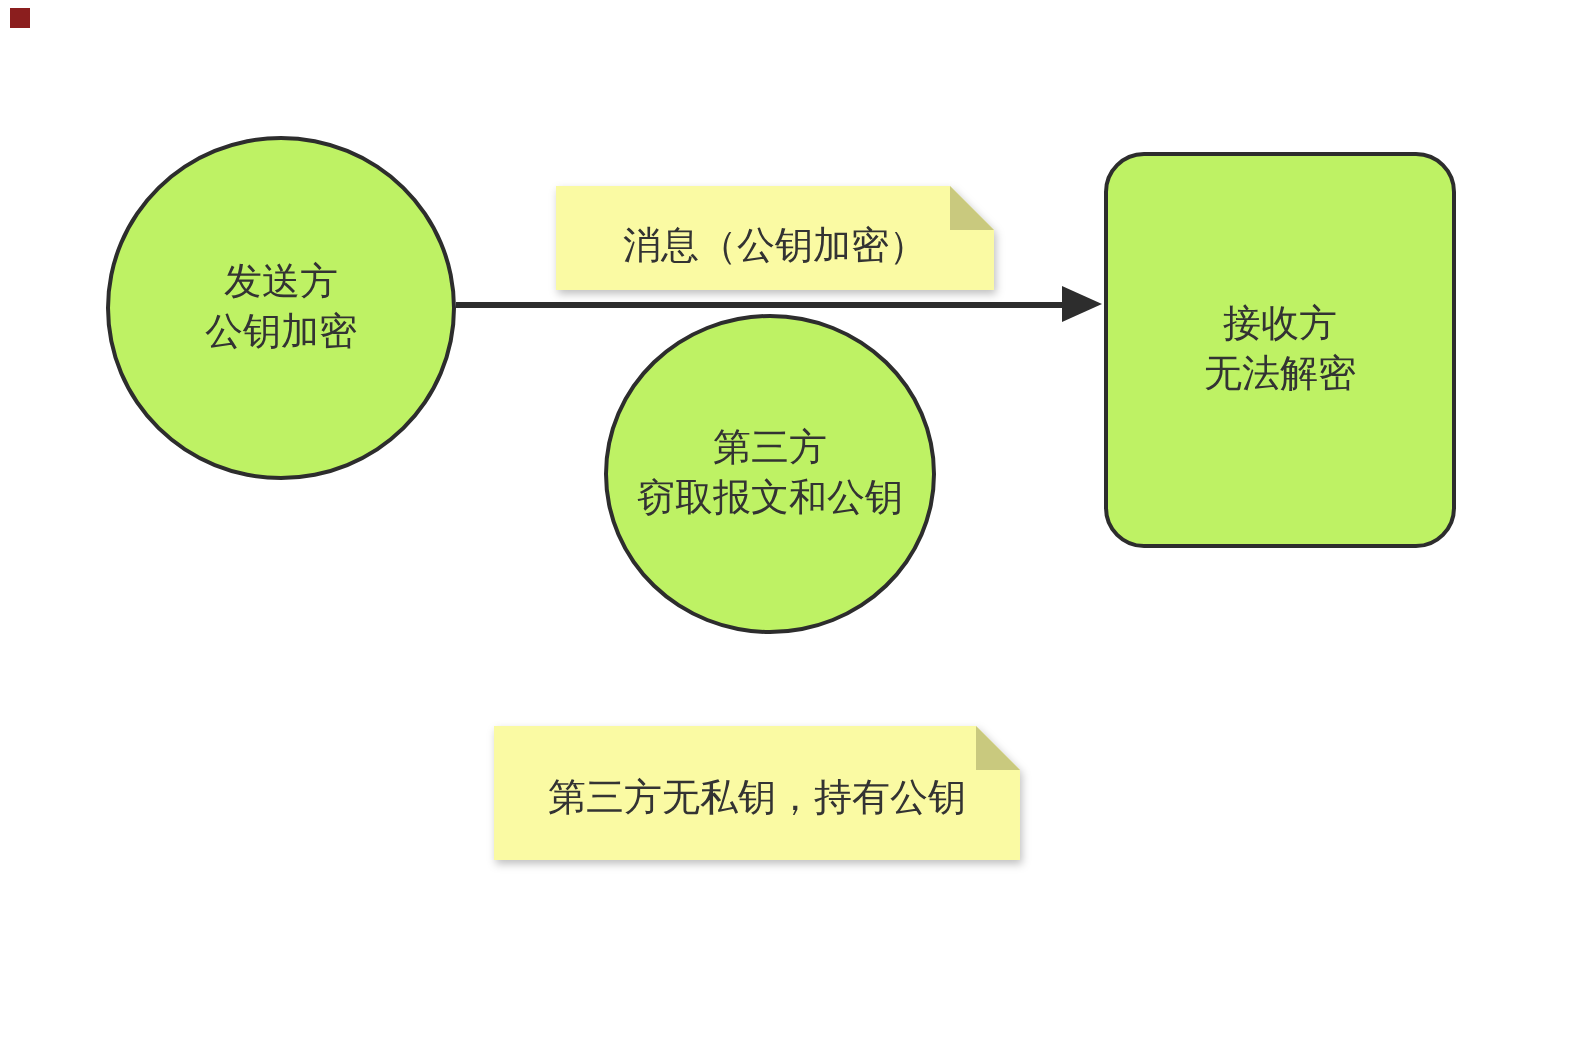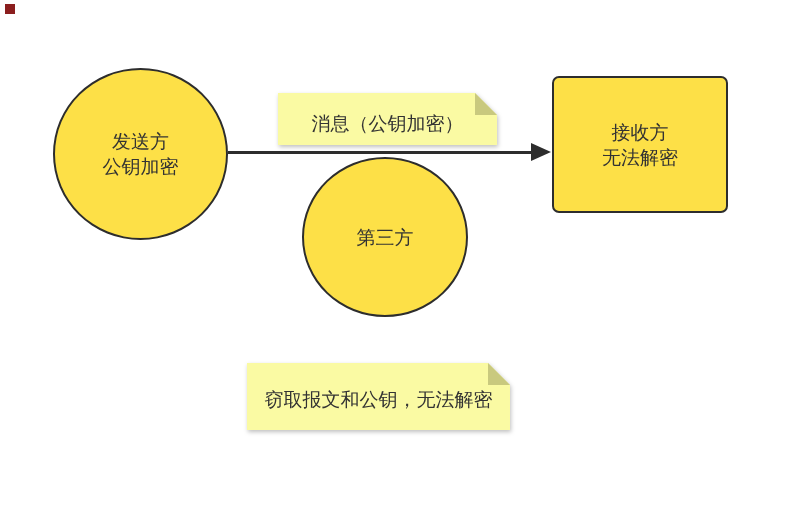--- a/index.html
+++ b/index.html
@@ -11,30 +11,30 @@
     font-family:"Liberation Sans","DejaVu Sans",sans-serif;
     color:var(--text,#333);
   }
   .marker{
     position:absolute;left:5px;top:4px;width:10px;height:10px;
     background:var(--marker,#8b1e1e);
   }
   .shape{
     position:absolute;
     box-sizing:border-box;
-    background:#fde047;
+    background:#bef264;
     border:2.5px solid var(--stroke,#2d2d2d);
     display:flex;flex-direction:column;align-items:center;justify-content:center;
     text-align:center;
     font-size:19px;line-height:25px;
   }
   .circle{border-radius:50%;}
   .shape-sender{left:53px;top:68px;width:175px;height:172px;}
   .shape-thirdparty{left:302px;top:157px;width:166px;height:160px;text-align:right;}
-  .shape-receiver{left:552px;top:76px;width:176px;height:137px;border-radius:7px;}
+  .shape-receiver{left:552px;top:76px;width:176px;height:198px;border-radius:20px;}
   .edge{position:absolute;left:0;top:0;}
   .edge-line{
     position:absolute;left:228px;top:151px;width:304px;height:3px;
     background:var(--stroke,#2d2d2d);
   }
   .edge-head{
     position:absolute;left:531px;top:143px;width:0;height:0;
     border-top:9px solid transparent;
     border-bottom:9px solid transparent;
     border-left:20px solid var(--stroke,#2d2d2d);
@@ -81,27 +81,28 @@
 
   <div class="note note-message">
     <div class="note-body">
       <span>消息（公钥加密）</span>
     </div>
     <div class="note-fold"></div>
   </div>
 
   <div class="shape circle shape-thirdparty">
     <span class="label-line">第三方</span>
+    <span class="label-line">窃取报文和公钥</span>
   </div>
 
   <div class="shape shape-receiver">
     <span class="label-line">接收方</span>
     <span class="label-line">无法解密</span>
   </div>
 
   <div class="note note-conclusion">
     <div class="note-body">
-      <span>窃取报文和公钥，无法解密</span>
+      <span>第三方无私钥，持有公钥</span>
     </div>
     <div class="note-fold"></div>
   </div>
 
 </div>
 
 </body></html>

